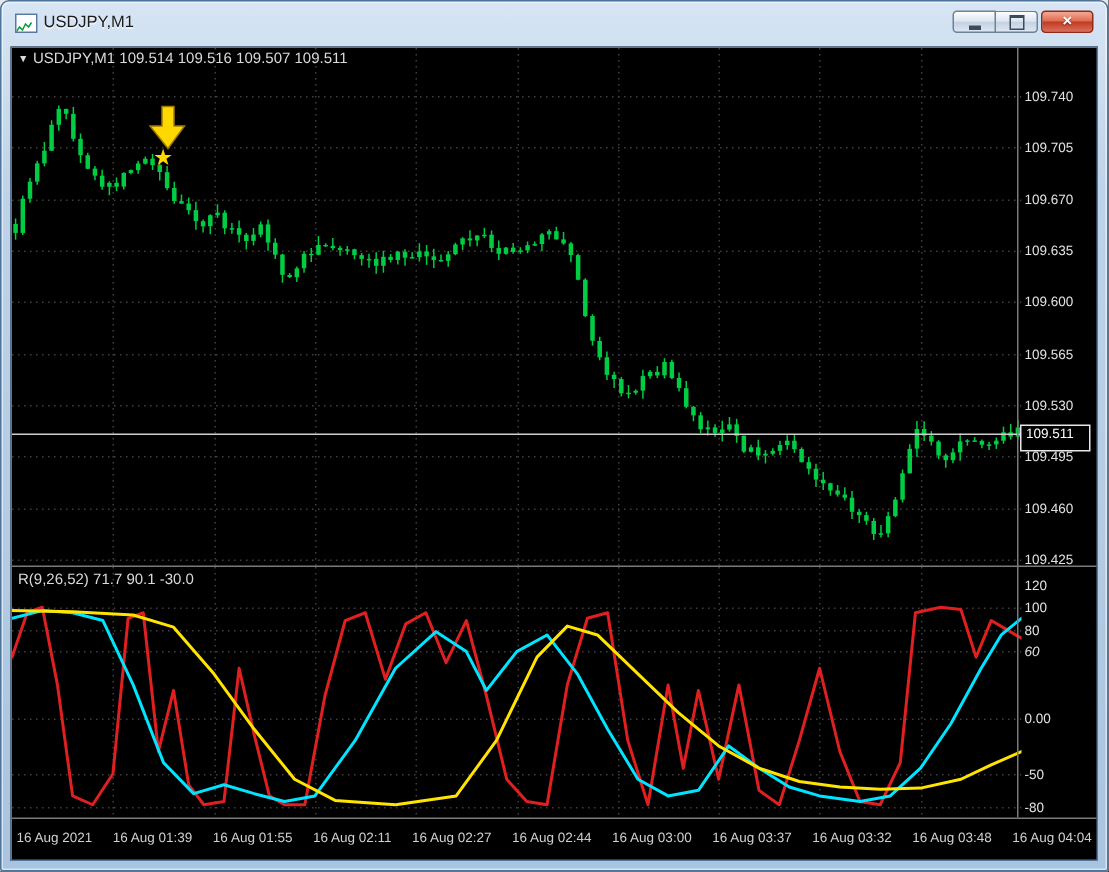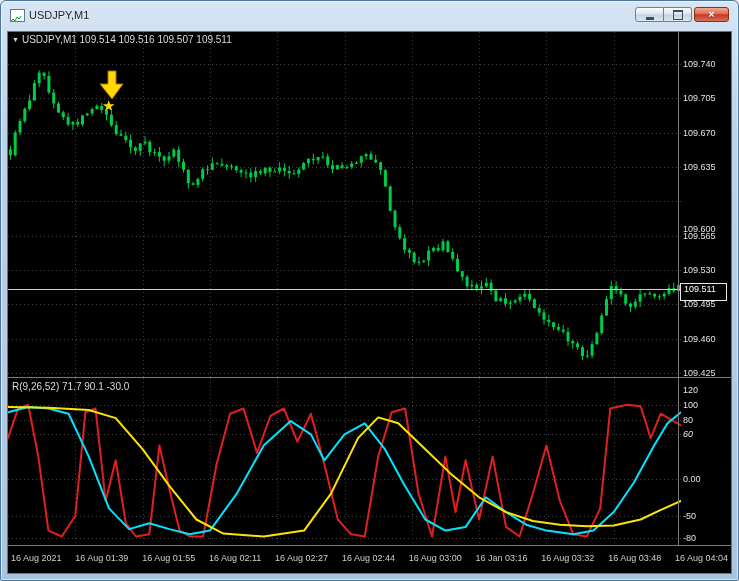--- a/index.html
+++ b/index.html
@@ -689,21 +689,21 @@
       </svg>
     <div id="sep2"></div>
     <div id="axis-border"></div>
 
     <div id="price-axis">
       <div id="bid-badge" style="top: 251px;">109.511</div>
     <div class="axis-label" style="top: 27px;">109.740</div>
         <div class="axis-label" style="top: 61px;">109.705</div>
         <div class="axis-label" style="top: 96px;">109.670</div>
         <div class="axis-label" style="top: 130px;">109.635</div>
-        <div class="axis-label" style="top: 164px; margin-top: 28px;">109.600</div>
+        <div class="axis-label" style="top: 164px;">109.600</div>
         <div class="axis-label" style="top: 199px;">109.565</div>
         <div class="axis-label" style="top: 233px;">109.530</div>
         <div class="axis-label" style="top: 267px;">109.495</div>
         <div class="axis-label" style="top: 302px; text-align: center;">109.460</div>
         <div class="axis-label" style="top: 336px;">109.425</div>
       </div>
     <div id="ind-axis">
         <div class="axis-label" style="top: 7px;">120</div>
         <div class="axis-label" style="top: 22px;">100</div>
         <div class="axis-label" style="top: 37px;">80</div>
@@ -726,20 +726,20 @@
     <div id="star-ann">★</div>
 
     <div id="time-axis">
         <span class="time-label">16 Aug 2021</span>
         <span class="time-label">16 Aug 01:39</span>
         <span class="time-label">16 Aug 01:55</span>
         <span class="time-label">16 Aug 02:11</span>
         <span class="time-label">16 Aug 02:27</span>
         <span class="time-label">16 Aug 02:44</span>
         <span class="time-label">16 Aug 03:00</span>
-        <span class="time-label">16 Jan 03:16</span>
+        <span class="time-label">16 Aug 03:37</span>
         <span class="time-label">16 Aug 03:32</span>
         <span class="time-label">16 Aug 03:48</span>
         <span class="time-label">16 Aug 04:04</span>
       </div>
   </div>
 
 </div>
 
 </body></html>

